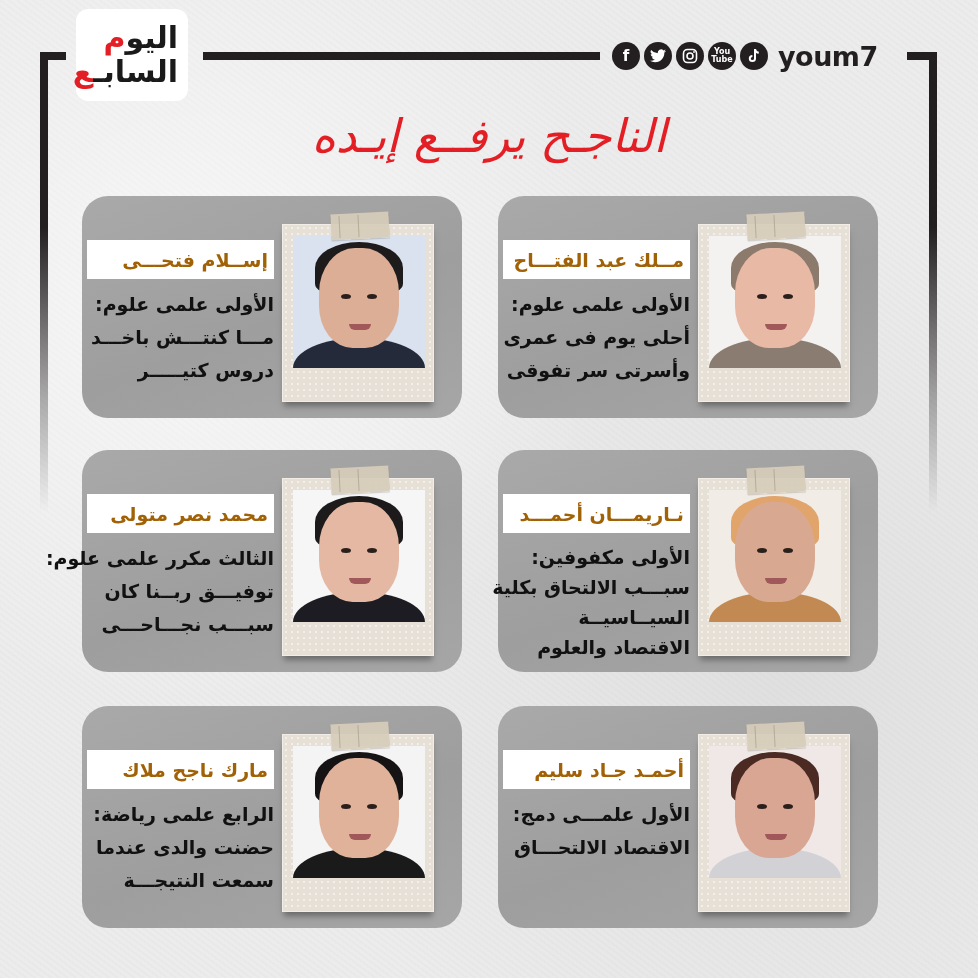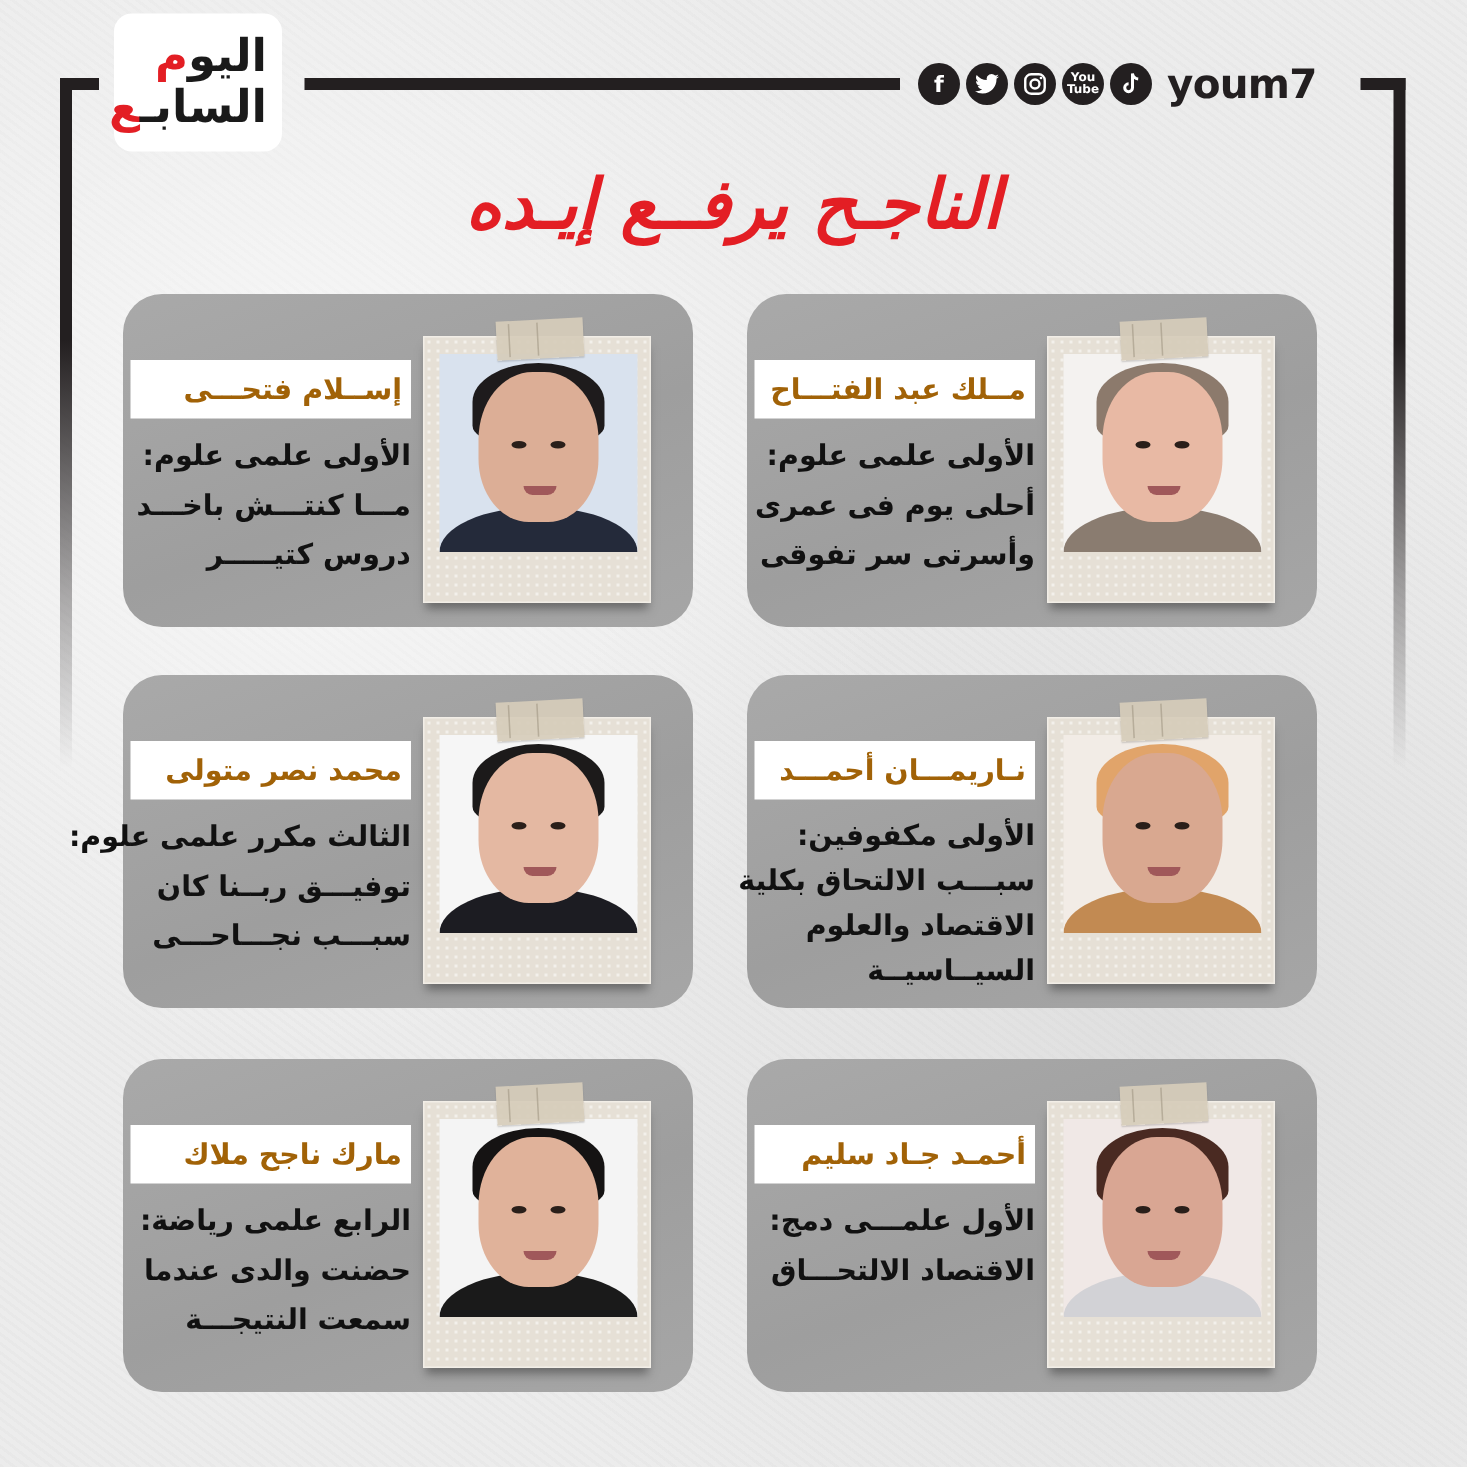--- a/index.html
+++ b/index.html
@@ -71,21 +71,21 @@
       margin-left: 6px;
       font-family: "DejaVu Sans", sans-serif; font-weight: bold;
       font-size: 27px; color: #231f20; letter-spacing: -0.5px;
     }
 
     
     .title {
       position: absolute; left: 0; top: 106px; width: 978px;
       text-align: center;
       direction: rtl;
-      font-family: "DejaVu Sans", sans-serif; font-weight: bold;
+      font-family: "DejaVu Sans", sans-serif; font-weight: normal;
       font-style: italic;
       font-size: 46px; line-height: 60px;
       color: #e31e24;
     }
 
     
     .card {
       position: absolute; width: 380px; height: 222px;
       background: linear-gradient(160deg, #a9a9a9 0%, #9e9e9e 55%, #a6a6a6 100%);
       border-radius: 26px;
@@ -260,22 +260,22 @@
         <div class="mouth"></div>
     </div>
     <div class="tape"></div>
   </div>
   <div class="name-box">
       <div class="name">نـاريمـــان أحمـــد</div>
     </div>
   <div class="desc" style="line-height:30px;">
     <div>الأولى مكفوفين:</div>
     <div>سبـــب الالتحاق بكلية</div>
+    <div>السيــاسيــة</div>
     <div>الاقتصاد والعلوم</div>
-    <div>السيــاسيــة</div>
   </div>
 </div>
 
 <div class="card col-left row-2">
   <div class="polaroid">
     <div class="photo" style="background: rgb(246, 246, 246);">
       <div class="shoulders" style="background: rgb(28, 28, 34);"></div>
         <div class="hair" style="background: rgb(28, 26, 26);"></div>
         <div class="head" style="background: rgb(228, 184, 162);"></div>
       <div class="eye l"></div>

